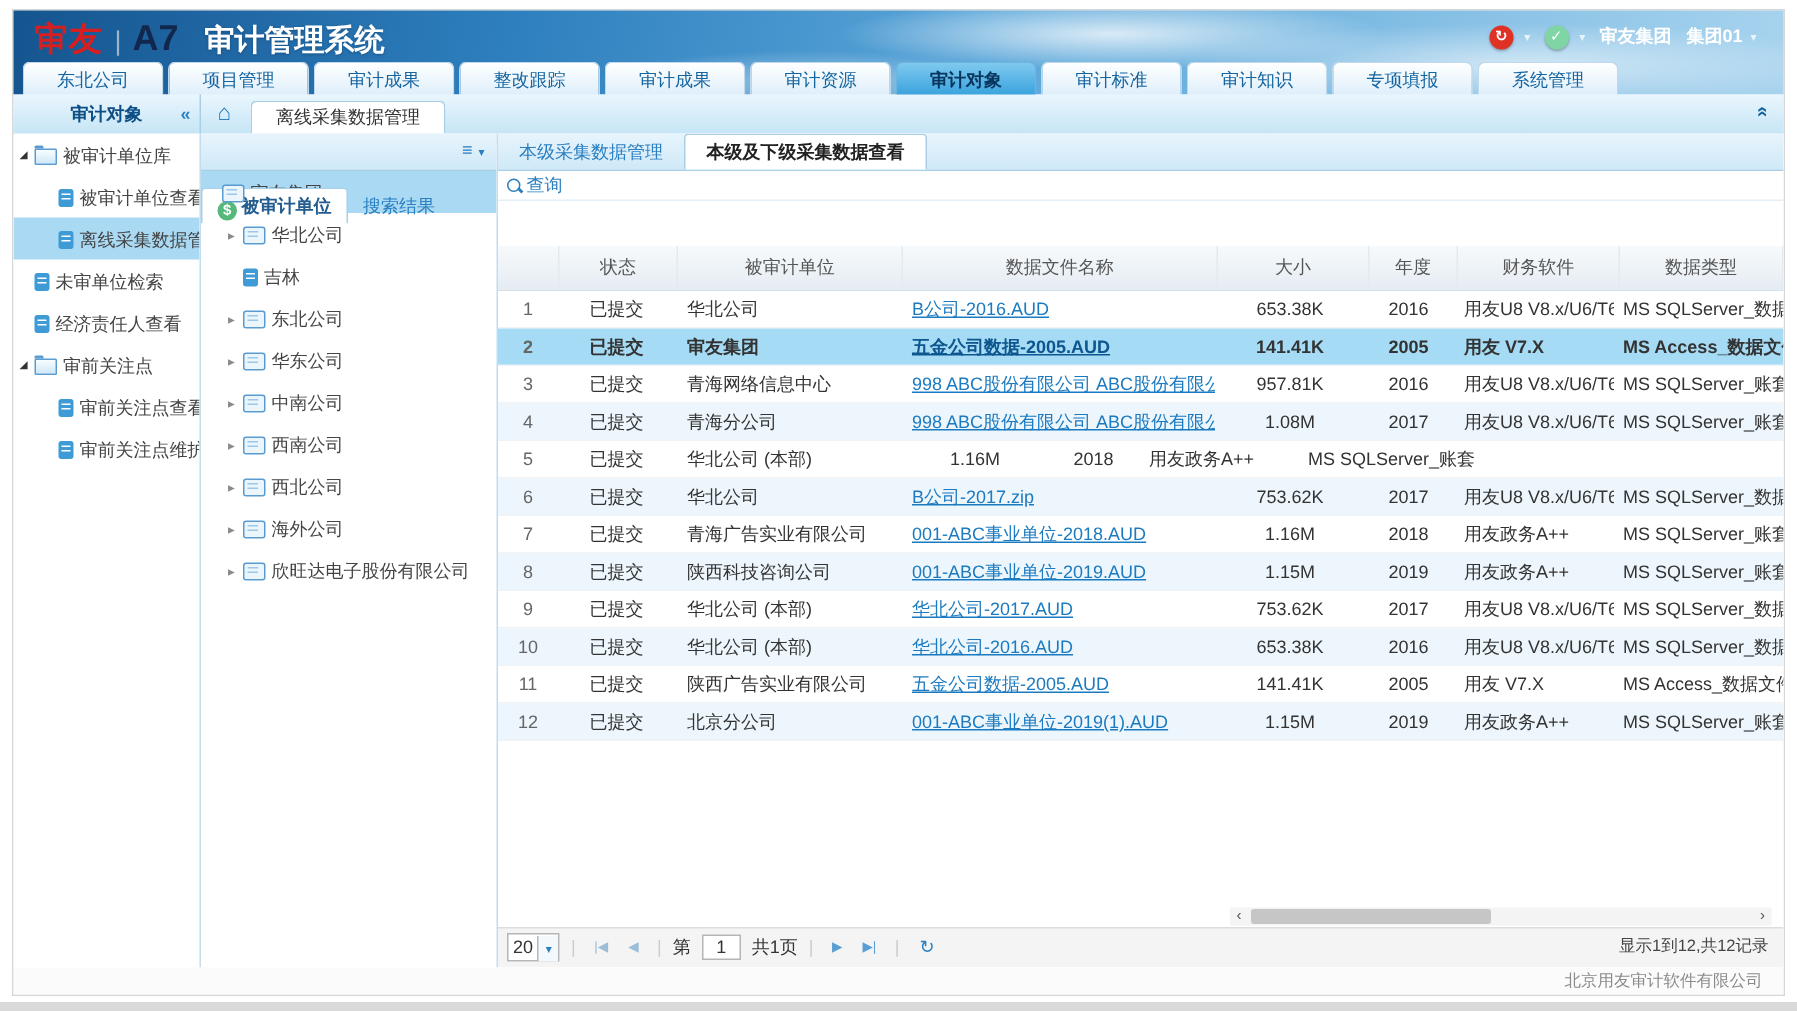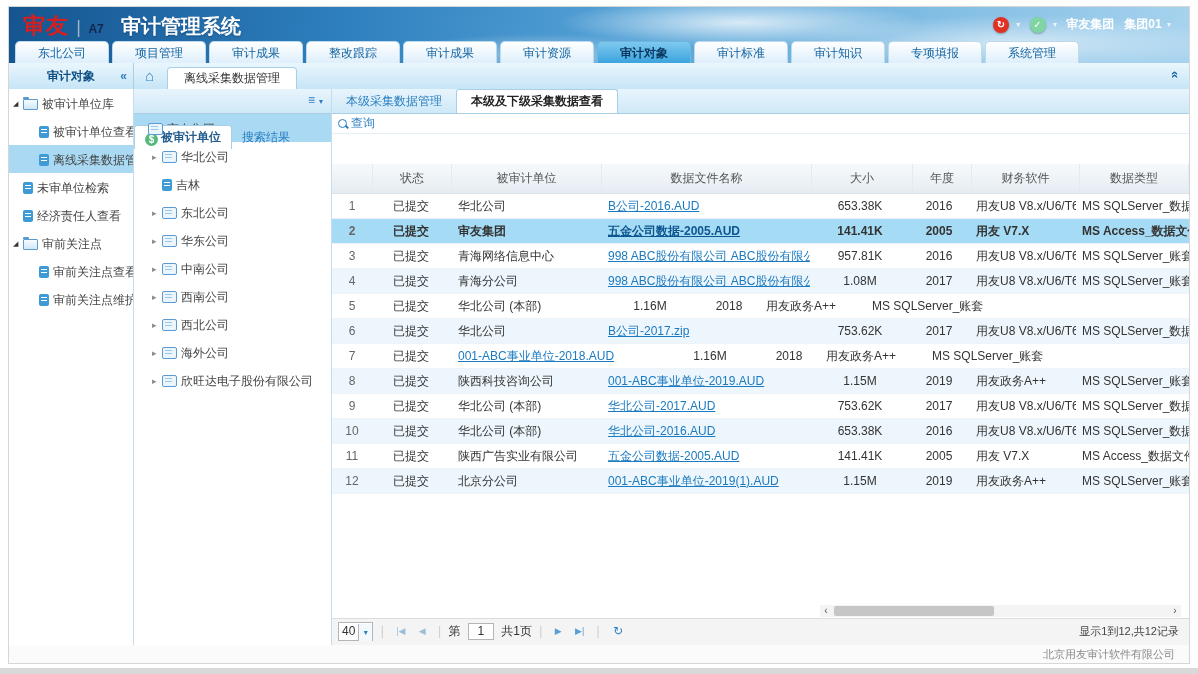--- a/index.html
+++ b/index.html
@@ -9,21 +9,21 @@
   
   .banner{position:absolute;left:0;right:0;top:0;height:56px;
     background:
       radial-gradient(ellipse 260px 34px at 62% 28%, rgba(255,255,255,.75), rgba(255,255,255,0) 70%),
       radial-gradient(ellipse 320px 40px at 85% 65%, rgba(255,255,255,.6), rgba(255,255,255,0) 70%),
       radial-gradient(ellipse 200px 30px at 45% 85%, rgba(255,255,255,.45), rgba(255,255,255,0) 70%),
       linear-gradient(100deg,#15558f 0%,#2e7fbe 28%,#5aa6d9 55%,#a7d3ee 100%);}
   .logo{position:absolute;left:14px;top:3px;height:32px;line-height:32px;white-space:nowrap;}
   .logo .brand{color:#d81e1e;font-size:22px;font-weight:bold;letter-spacing:1px;}
   .logo .div{color:#9db6cf;font-size:18px;margin:0 4px;}
-  .logo .prod{color:#12274d;font-size:12px;font-weight:bold;margin-right:14px;}
+  .logo .prod{color:#12274d;font-size:24px;font-weight:bold;margin-right:14px;}
   .logo .ttl{color:#fff;font-size:20px;font-weight:bold;text-shadow:0 1px 2px rgba(0,40,80,.4);}
   .userarea{position:absolute;right:12px;top:8px;height:18px;line-height:18px;color:#fff;font-size:12px;font-weight:bold;white-space:nowrap;}
   .cic{display:inline-block;width:16px;height:16px;border-radius:50%;text-align:center;line-height:16px;color:#fff;font-size:10px;vertical-align:middle;margin-right:2px;}
   .cic.red{background:#e03224;box-shadow:0 1px 2px rgba(0,0,0,.3);}
   .cic.grn{background:#7fd6a4;box-shadow:0 1px 2px rgba(0,0,0,.3);}
   .caret{color:#eaf4fb;font-size:8px;margin:0 6px 0 2px;vertical-align:middle;}
   
   .nav-tabs{position:absolute;left:6px;bottom:0;height:22px;display:flex;}
   .nav-tab{height:22px;line-height:22px;padding:0 22px;margin-right:3px;border:1px solid #bfd9ec;border-bottom:none;
     border-radius:5px 5px 0 0;background:linear-gradient(#ffffff,#ddeefb);color:#1464a0;cursor:pointer;white-space:nowrap;}
@@ -260,20 +260,21 @@
             <span class="cw2">华北公司</span>
             <span class="cw3"><a class="link">B公司-2017.zip</a></span>
             <span class="cw4">753.62K</span>
             <span class="cw5">2017</span>
             <span class="cw6">用友U8 V8.x/U6/T6</span>
             <span class="cw7">MS SQLServer_数据</span>
           </div>
           <div class="g-row">
             <span class="cw0">7</span>
             <span class="cw1">已提交</span>
+            <span class="cw2">青海广告实业有限公司</span>
             <span class="cw3"><a class="link">001-ABC事业单位-2018.AUD</a></span>
             <span class="cw4">1.16M</span>
             <span class="cw5">2018</span>
             <span class="cw6">用友政务A++</span>
             <span class="cw7">MS SQLServer_账套</span>
           </div>
           <div class="g-row alt">
             <span class="cw0">8</span>
             <span class="cw1">已提交</span>
             <span class="cw2">陕西科技咨询公司</span>
@@ -327,21 +328,21 @@
     </div>
 
     <div class="hscroll">
       <span class="hs-btn hs-left">‹</span>
       <div class="hs-thumb"></div>
       <span class="hs-btn hs-right">›</span>
     </div>
 
     <div class="pager">
       <span class="psel">
-        <span class="num">40</span><span class="arr">▾</span>
+        <span class="num">20</span><span class="arr">▾</span>
       </span>
       <span class="psep">|</span>
       <span class="pbtn dim">|◀</span>
       <span class="pbtn dim">◀</span>
       <span class="psep">|</span>
       <span>第</span>
       <span class="pinput">1</span>
       <span>共1页</span>
       <span class="psep">|</span>
       <span class="pbtn">▶</span>

